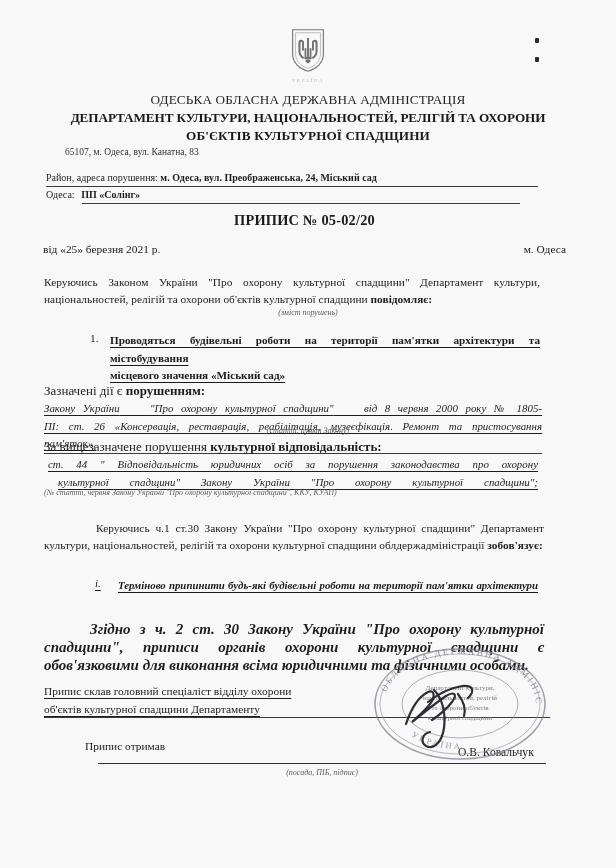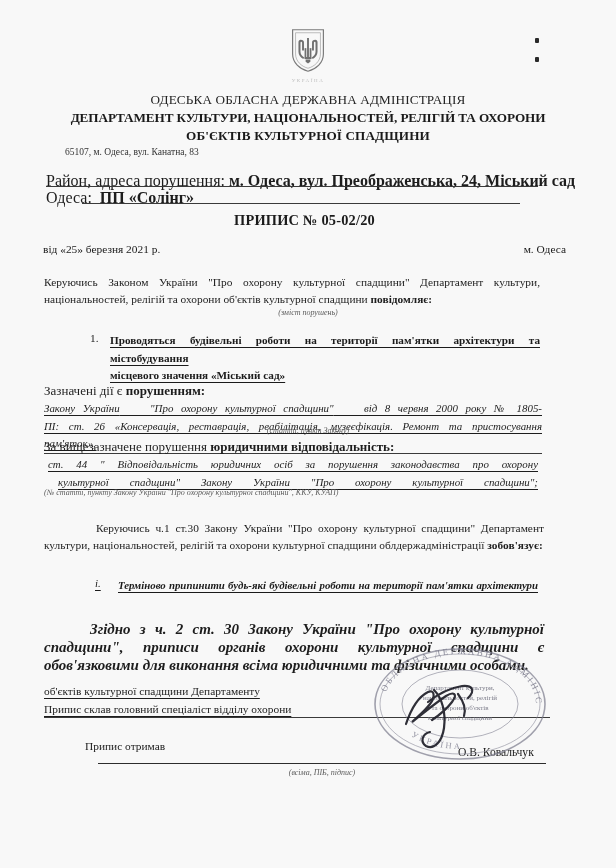--- a/index.html
+++ b/index.html
@@ -103,21 +103,21 @@
   .addr {
     position: absolute;
     top: 147px; left: 25px;
     font-size: 9.5px;
     color: #333;
   }
 
   
   .fld {
     position: absolute;
-    font-size: 16px;
+    font-size: 10px;
     color: #1d1d1d;
     white-space: nowrap;
     text-align: center;
   }
   .fld .lbl { }
   .fld .val { font-weight: bold; }
   .rule {
     position: absolute;
     border-bottom: 1px solid #3a3a3a;
     height: 0;
@@ -341,45 +341,45 @@
 
     <div class="cit" style="left:4px; top:400px; width:498px;">
       <span class="just ul" style="text-align-last:justify;"><span>Закону України</span>&nbsp;&nbsp;&nbsp;&nbsp;<span>"Про охорону культурної спадщини"</span>&nbsp;&nbsp;&nbsp;&nbsp;<span>від 8 червня 2000 року № 1805-</span></span>
       <span class="just ul">ПІ: ст. 26 «Консервація, реставрація, реабілітація, музеєфікація. Ремонт та пристосування</span>
       <span class="ul">пам'яток»,</span>
     </div>
     <div class="rule" style="left:4px; top:453px; width:498px;"></div>
     <div class="note" style="left:0; right:0; top:426px;">(статті, пункт Закону)</div>
 
     <div class="bold-lead" style="left:4px; top:439px;">
-      <span>За вищезазначене порушення </span><b>юридичними відповідальність:</b>
+      <span>За вищезазначене порушення </span><b>культурної відповідальність:</b>
     </div>
 
     <div class="cit" style="left:8px; top:456px; width:490px;">
       <span class="just ul">ст. 44 " Відповідальність юридичних осіб за порушення законодавства про охорону</span>
       <span class="just ul" style="padding-left:10px;">культурної спадщини" Закону України "Про охорону культурної спадщини";</span>
     </div>
-    <div class="note" style="left:4px; top:488px; text-align:left;">(№ статті, пункту Закону України "Про охорону культурної спадщини", ККУ, КУАП)</div>
+    <div class="note" style="left:4px; top:488px; text-align:left;">(№ статті, червня Закону України "Про охорону культурної спадщини", ККУ, КУАП)</div>
 
     <div class="para" style="left:4px; top:520px; width:500px;">
       <span style="display:inline-block; width:52px;"></span><span>Керуючись ч.1  ст.30 Закону України "Про  охорону  культурної  спадщини" Департамент культури, національностей, релігій та охорони культурної спадщини облдержадміністрації </span><b>зобов'язує:</b>
     </div>
 
     <div class="item-i" style="left:55px; top:577px;">і.</div>
     <div class="item-i-body" style="left:78px; top:576px; width:420px;">
       <span class="just">Терміново припинити будь-які будівельні роботи на території пам'ятки архітектури</span>
     </div>
 
     <div class="para-bi" style="left:4px; top:620px; width:500px;">
       <span style="display:inline-block; width:46px;"></span><span>Згідно з ч. 2 ст. 30 Закону України "Про охорону культурної спадщини", приписи органів охорони культурної спадщини є обов'язковими для виконання всіма юридичними та фізичними особами.</span>
     </div>
 
     <div class="sig-block" style="left:4px; top:682px; width:320px;">
+      <div class="u">Припис склав головний спеціаліст відділу охорони</div>
       <div class="u">об'єктів культурної спадщини Департаменту</div>
-      <div class="u">Припис склав головний спеціаліст відділу охорони</div>
     </div>
     <div class="rule" style="left:4px; top:717px; width:506px;"></div>
     <div class="sig-name" style="left:418px; top:707px;margin-top:39px;">О.В. Ковальчук</div>
 
     <svg class="seal" viewBox="0 0 176 116">
       <defs>
         <path id="arcTop" d="M 12 58 A 76 50 0 0 1 164 58"></path>
         <path id="arcBot" d="M 18 58 A 70 45 0 0 0 158 58"></path>
       </defs>
       <ellipse cx="88" cy="58" rx="85" ry="55" fill="none" stroke="#7b7b8c" stroke-width="1.6" opacity=".7"></ellipse>
@@ -402,16 +402,16 @@
         <path d="M34 78 C40 60, 48 50, 56 46 C62 43, 64 50, 58 58 C52 66, 44 72, 40 76
                  C48 70, 62 58, 74 50 C82 45, 86 48, 80 56 C74 64, 66 70, 60 74"></path>
         <path d="M56 56 C66 48, 78 42, 90 40 C100 39, 104 44, 96 52"></path>
         <path d="M62 44 C70 52, 74 66, 72 82 C70 96, 62 104, 54 100 C48 96, 50 88, 58 86"></path>
         <path d="M86 48 C92 56, 94 64, 92 70"></path>
       </g>
     </svg>
 
     <div class="received" style="left:4px; top:740px;">Припис отримав</div>
     <div class="rule" style="left:58px; top:763px; width:448px; border-bottom:1.5px solid #2d2d2d;"></div>
-    <div class="note" style="left:58px; width:448px; top:768px;">(всіма, ПІБ, підпис)</div>
+    <div class="note" style="left:58px; width:448px; top:768px;">(посада, ПІБ, підпис)</div>
 
   </div>
 </div>
 
 </body></html>

